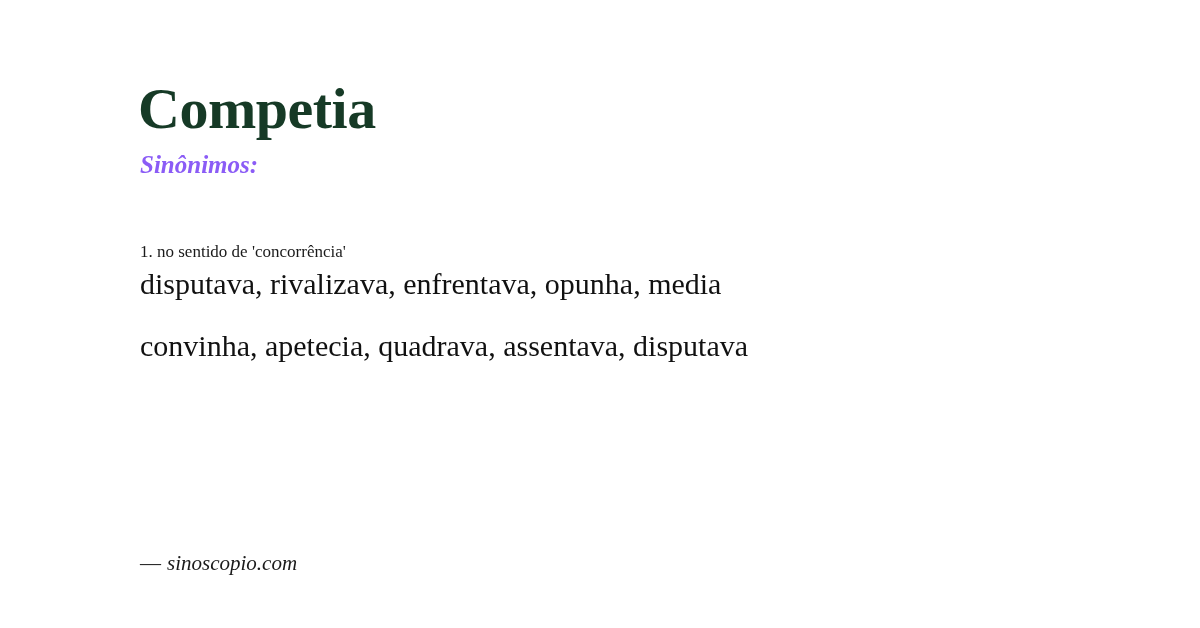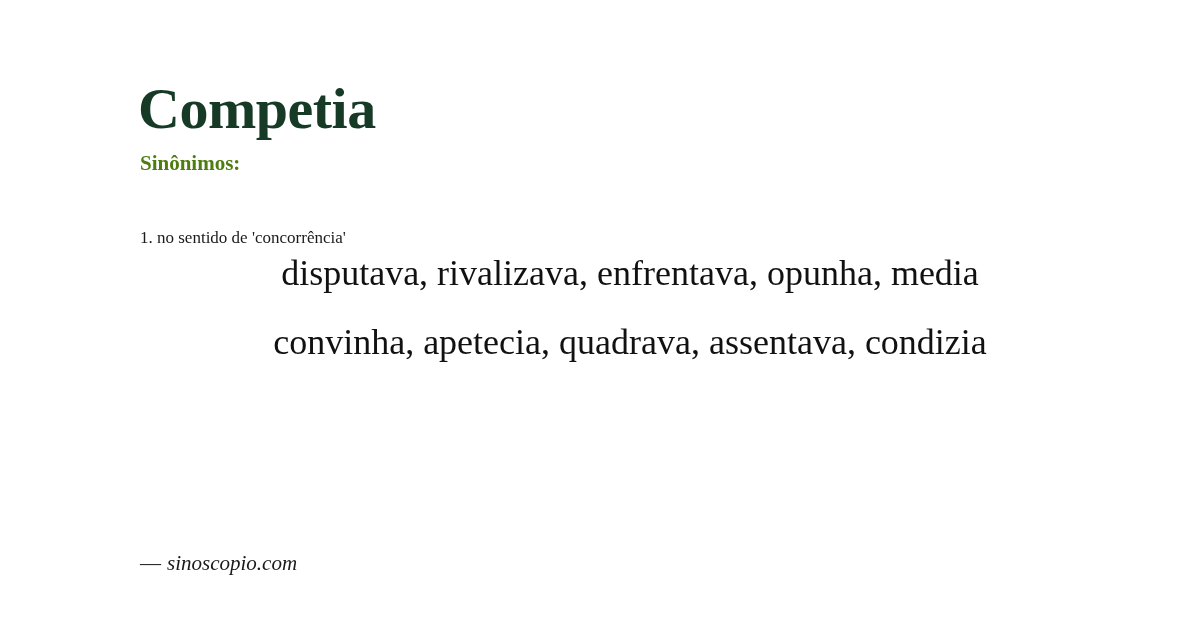--- a/index.html
+++ b/index.html
@@ -31,45 +31,45 @@
     line-height: 1.05;
     color: #163a26;
     letter-spacing: -0.5px;
   }
   .subtitle {
     position: absolute;
     left: 140px;
     top: 134px;
     font-family: "Liberation Serif", serif;
     font-weight: bold;
-    font-size: 21px;
-    color: #4d7c0f;
+    font-style: italic;
+    font-size: 25px;
+    color: #8b5cf6;
   }
   .senses {
     position: absolute;
     left: 140px;
-    top: 210px;
+    top: 224px;
     width: 980px;
   }
   .sense {
     margin-bottom: 24px;
   }
   .sense-label {
     font-family: "Liberation Serif", serif;
     font-size: 17px;
     color: #1a1a1a;
     line-height: 1.3;
     margin-bottom: 2px;
   }
   .sense-words {
     font-family: "Liberation Serif", serif;
-    font-size: 36px;
+    font-size: 30px;
     color: #111111;
     line-height: 1.25;
-    text-align: center;
   }
   .source {
     position: absolute;
     left: 140px;
     top: 534px;
     font-family: "Liberation Serif", serif;
     font-style: italic;
     font-size: 21px;
     color: #1a1a1a;
   }
@@ -91,21 +91,21 @@
 
     <div class="sense">
       <div class="sense-label">1. no sentido de 'concorrência'</div>
       <div class="sense-words">disputava, rivalizava, enfrentava, opunha, media</div>
     </div>
 
     <div class="sense">
     </div>
 
     <div class="sense">
-      <div class="sense-words">convinha, apetecia, quadrava, assentava, condizia</div>
+      <div class="sense-words">convinha, apetecia, quadrava, assentava, disputava</div>
     </div>
 
   </div>
 
   <div class="source">
     <span class="dash">—</span><span>sinoscopio.com</span>
   </div>
 
 </div>
 

